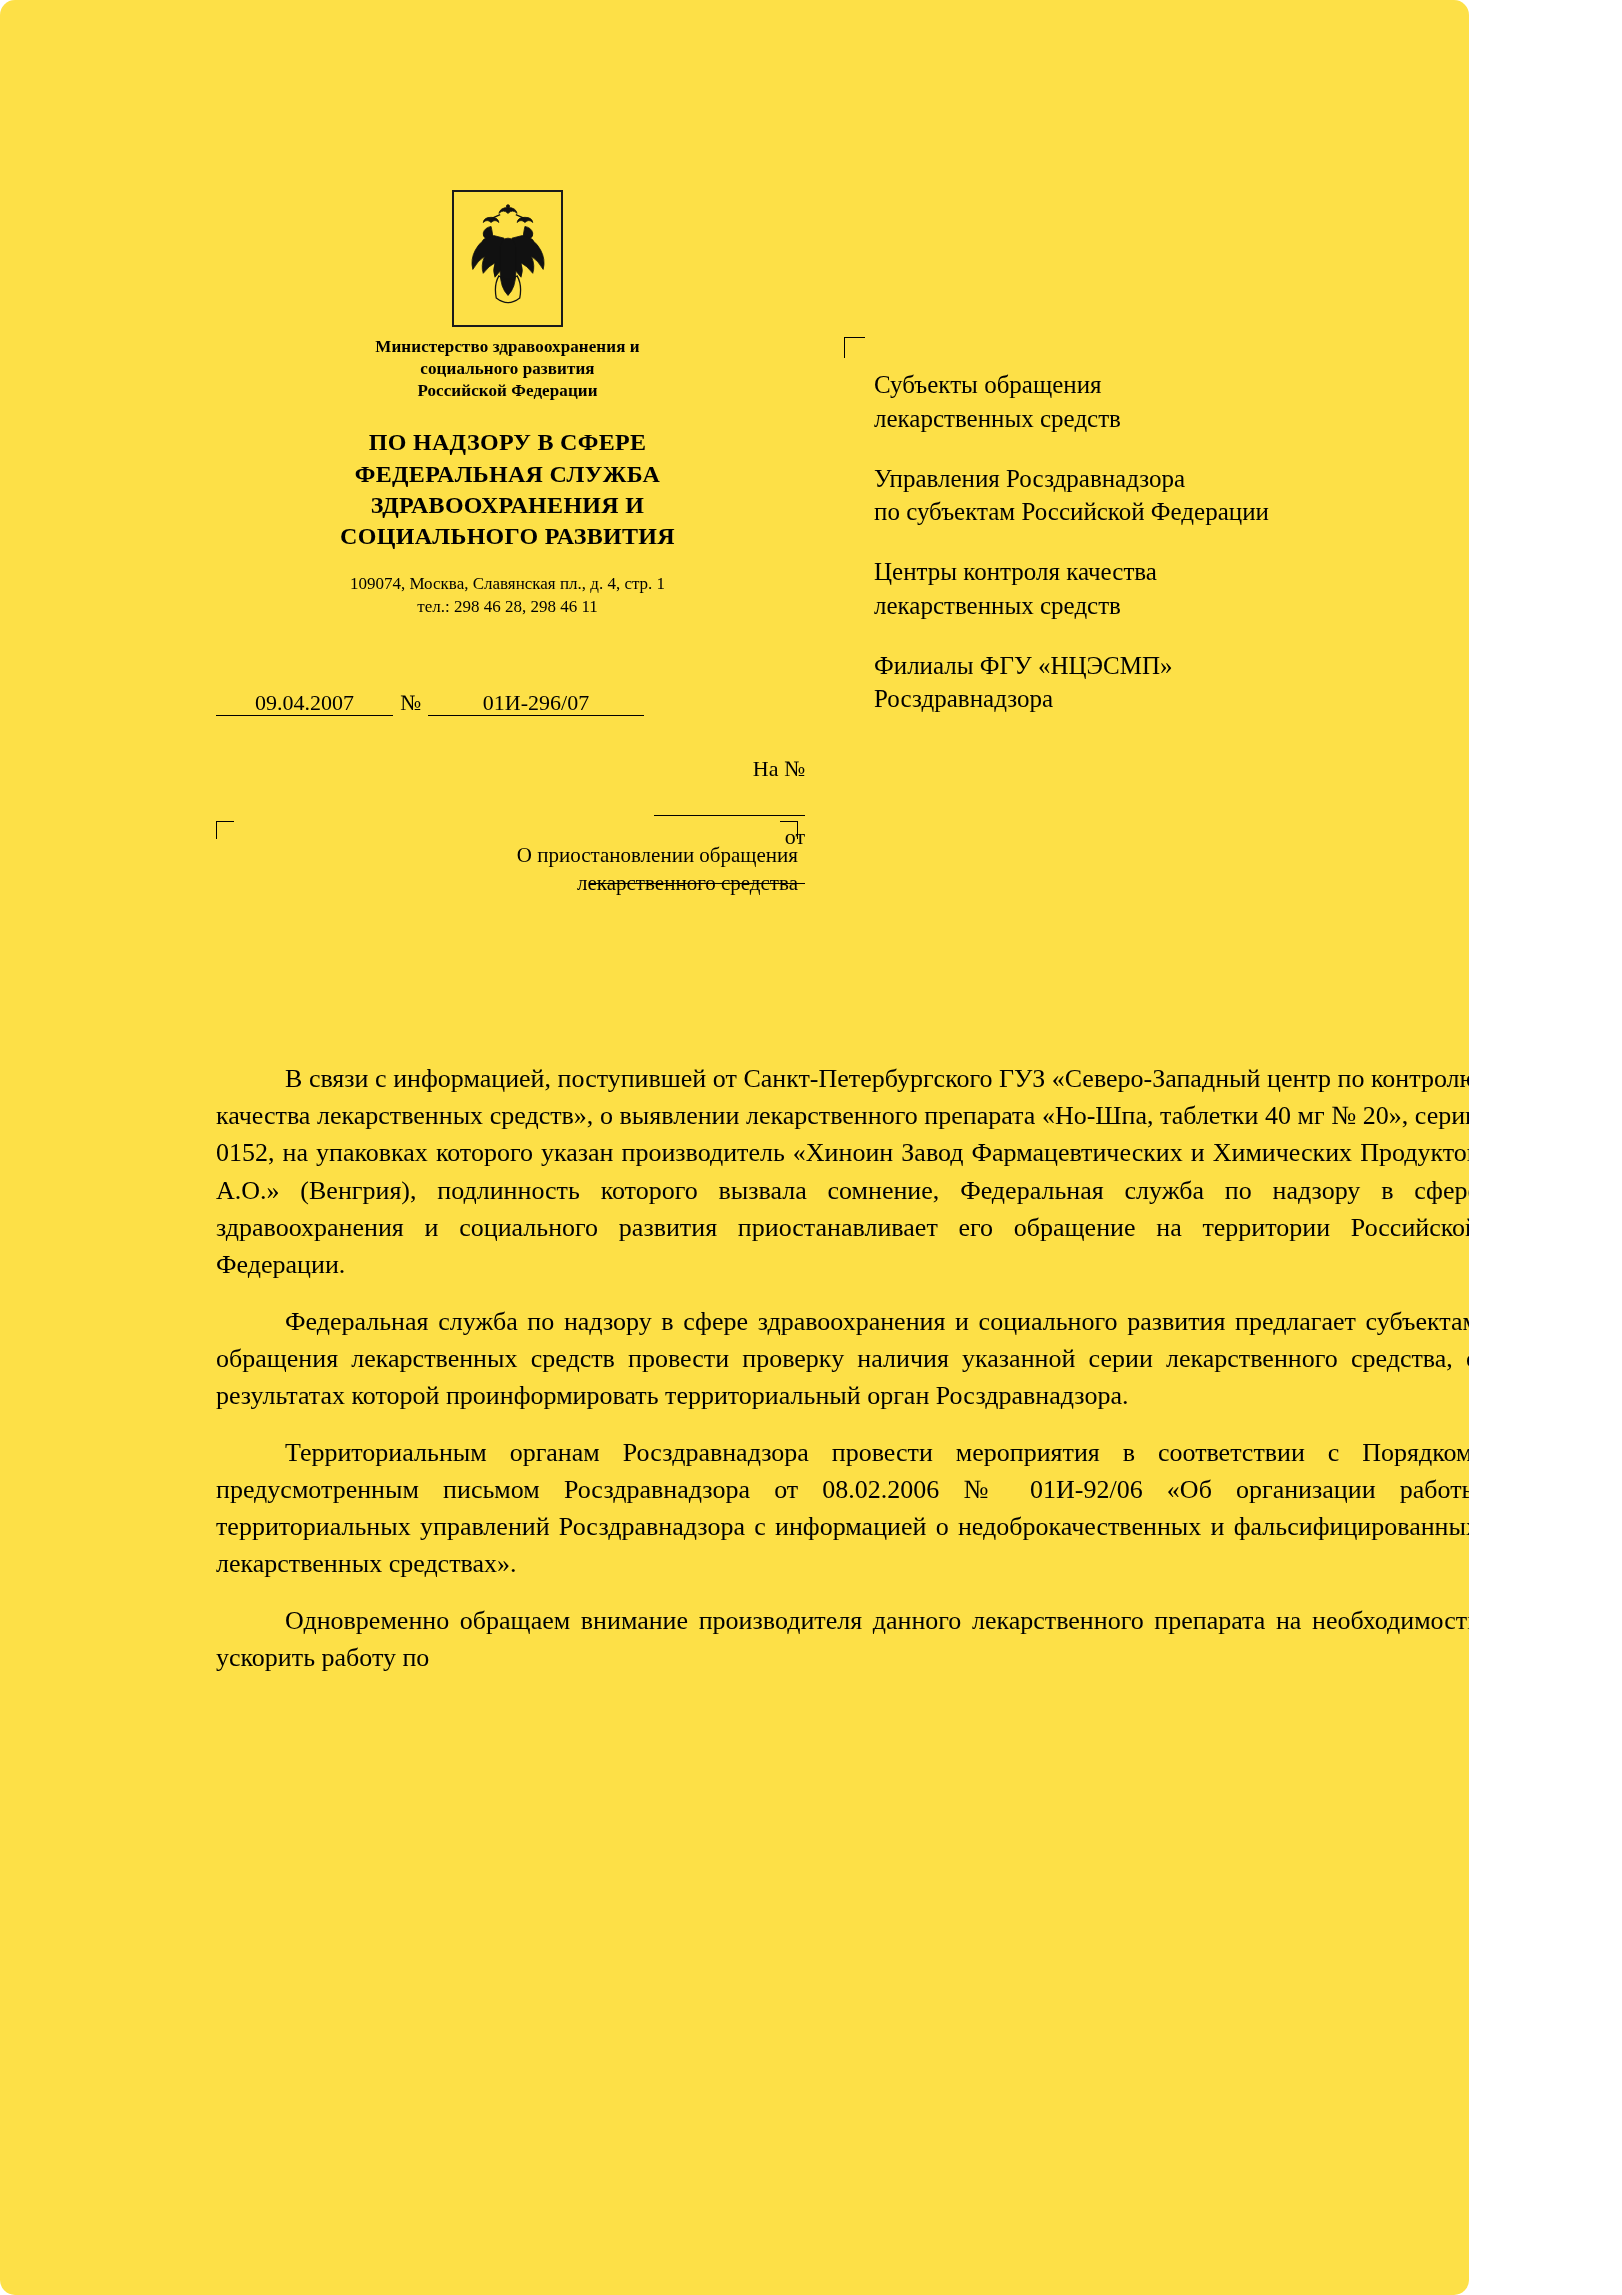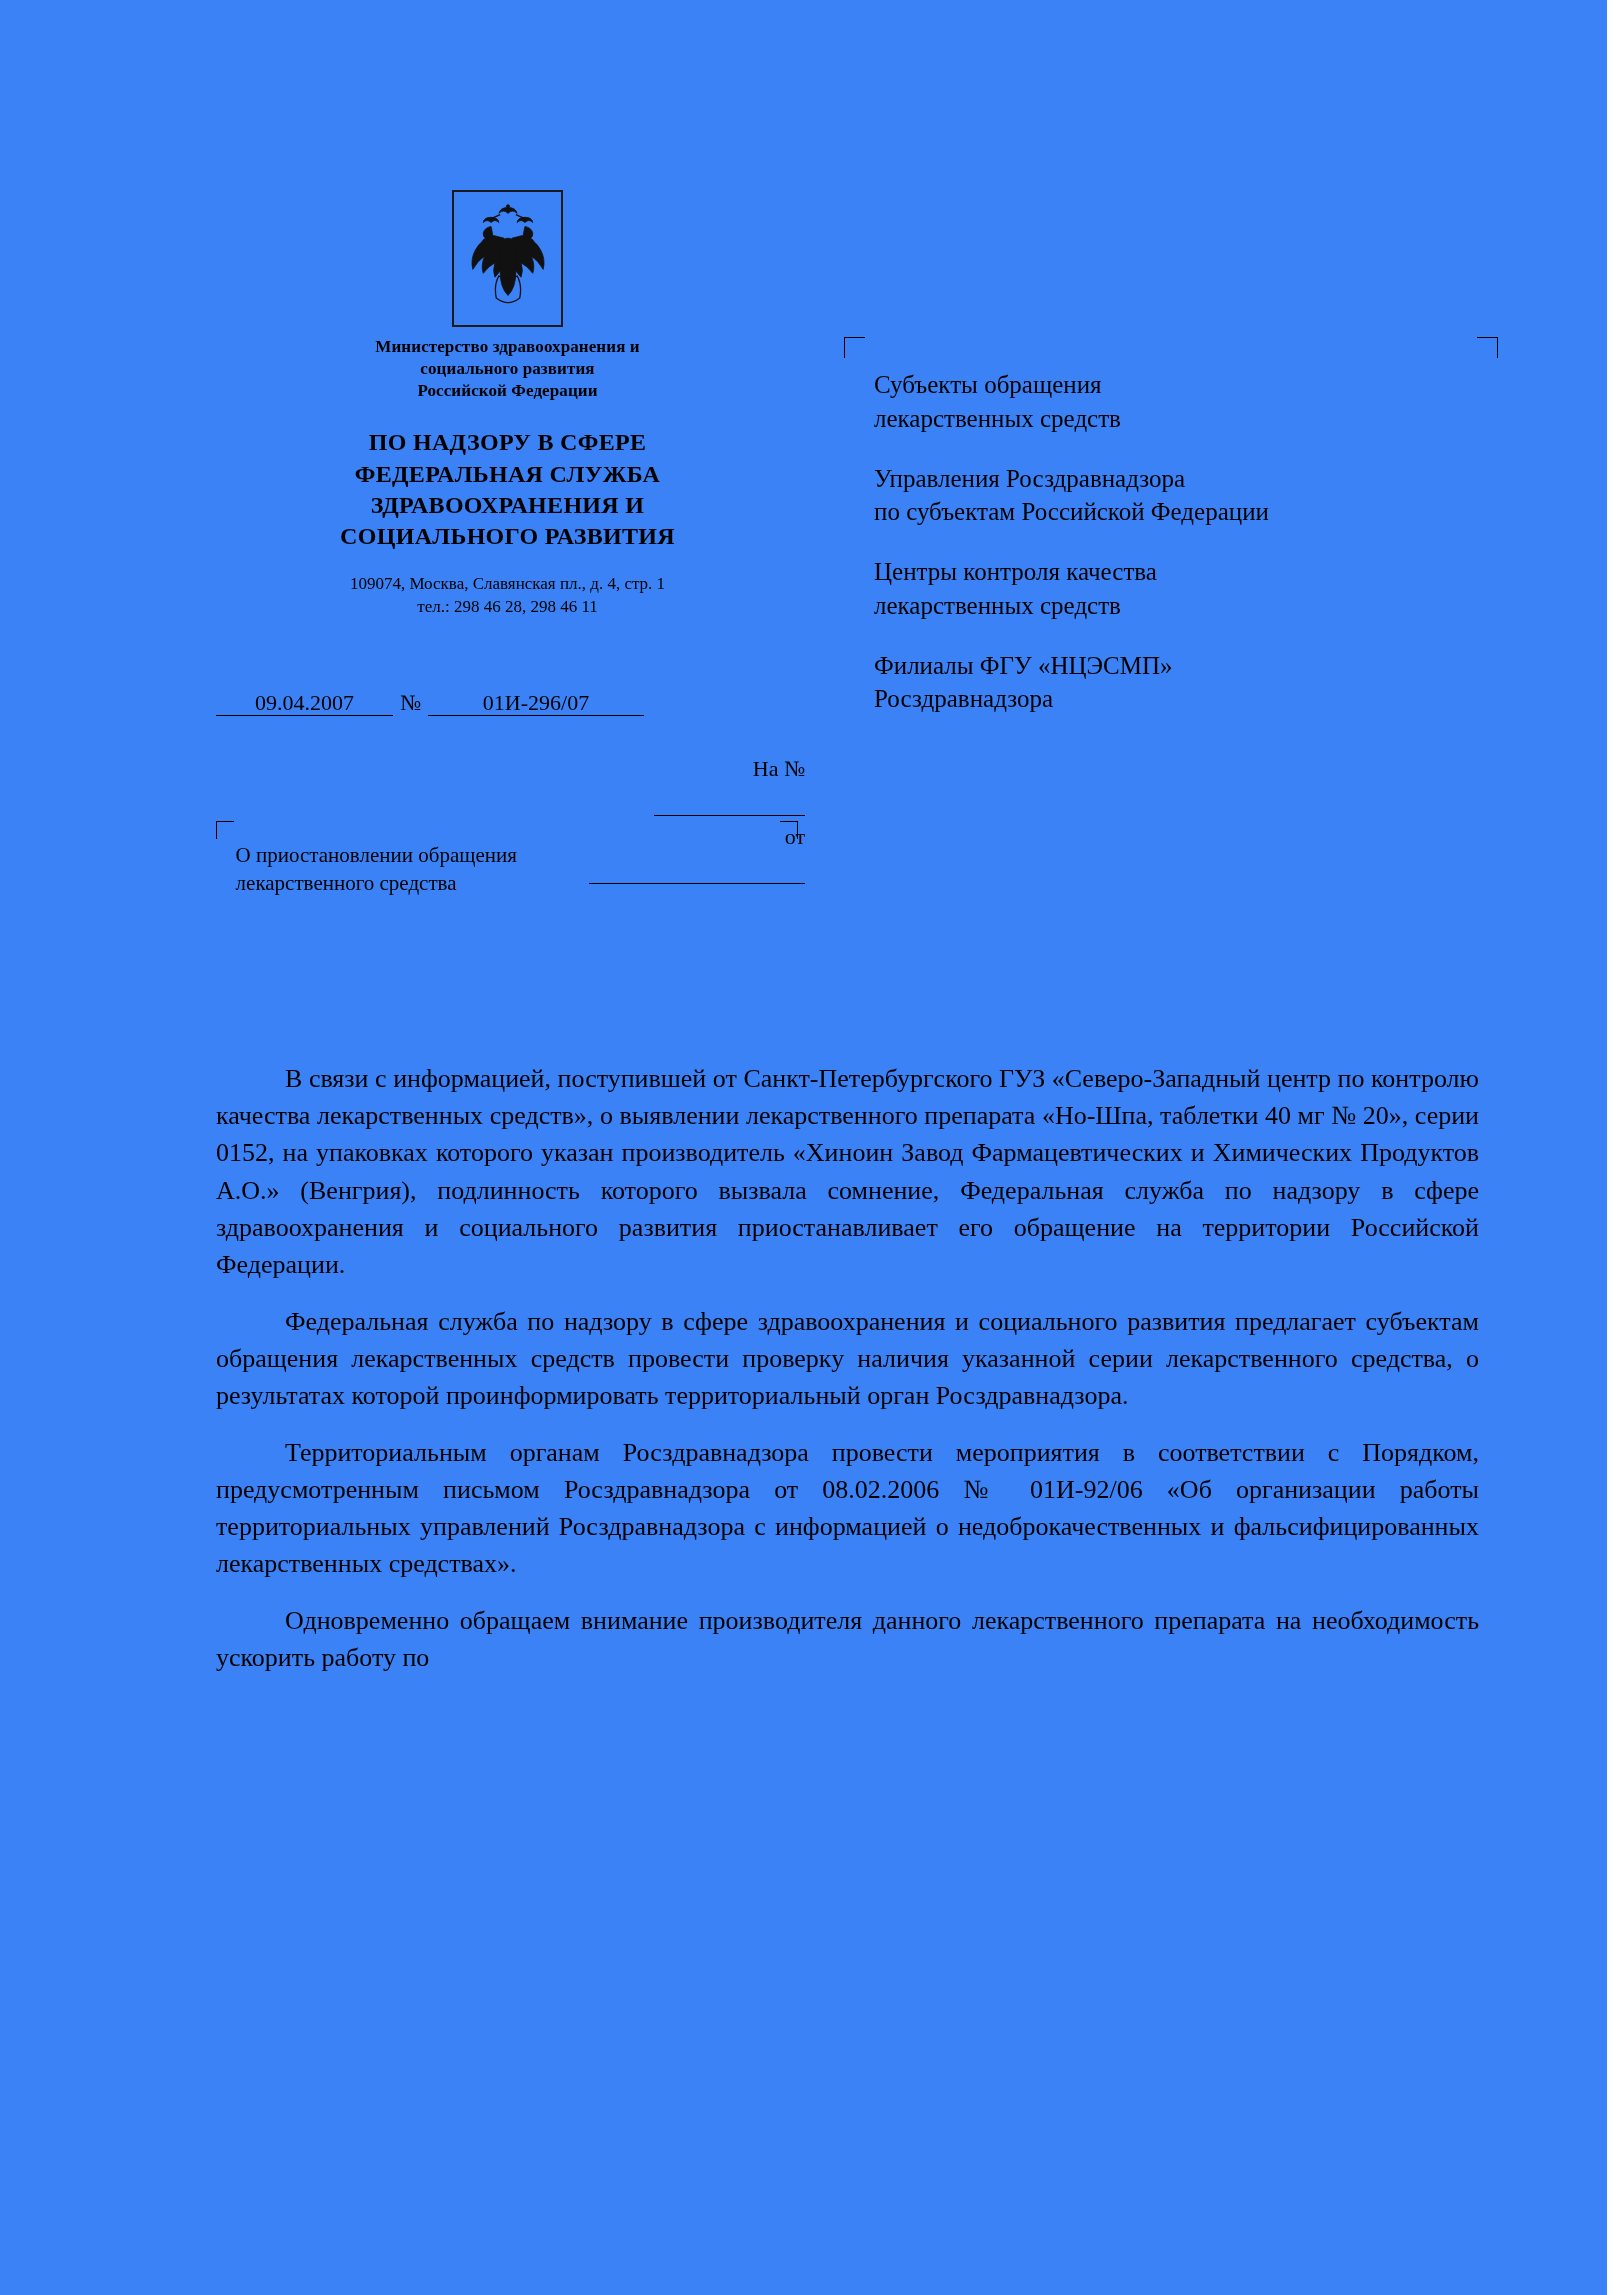--- a/index.html
+++ b/index.html
@@ -2,26 +2,27 @@
 <html style="font-size:10.5px"><head>
 <meta charset="utf-8">
 <style>
   html, body {
     margin: 0;
     padding: 0;
     background: #ffffff;
   }
   .page {
     position: relative;
-    width: 1607px;
+    width: 1469px;
     height: 2295px;
-    background: #3b82f6;
+    background: #fde047;
     font-family: "Liberation Serif", serif;
     color: #000000;
     overflow: hidden;
+    border-radius: 15px;
   }
 
   
   .letterhead {
     position: absolute;
     left: 249px;
     top: 190px;
     width: 517px;
     text-align: center;
   }
@@ -102,20 +103,21 @@
     position: absolute;
     width: 17px;
     height: 17px;
   }
   .br.tl { border-left: 1.3px solid #000; border-top: 1.3px solid #000; left: 0; top: 0; }
   .br.tr { border-right: 1.3px solid #000; border-top: 1.3px solid #000; right: 0; top: 0; }
   .subject-text {
     padding: 19.6px 0 0 19.6px;
     font-size: 21px;
     line-height: 1.35;
+    text-align: right;
   }
 
   
   .addressees {
     position: absolute;
     left: 844px;
     top: 337px;
     width: 654px;
   }
   .addr-bracket {

